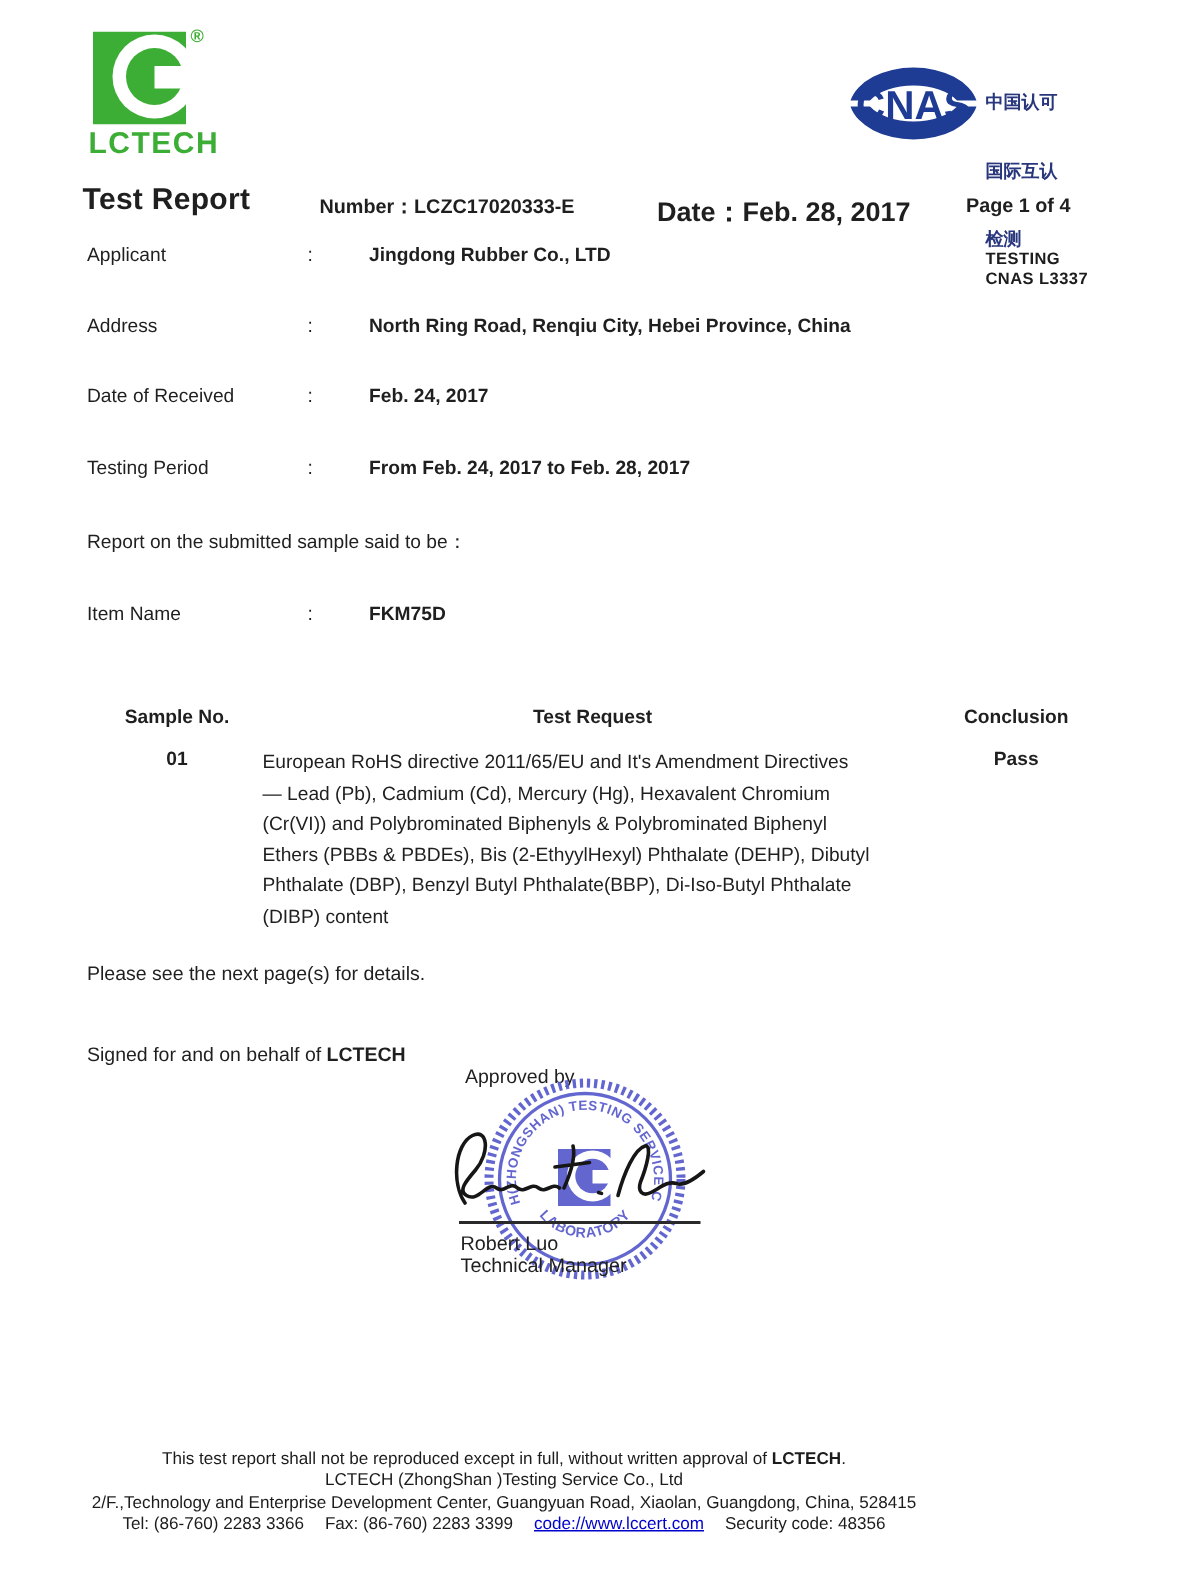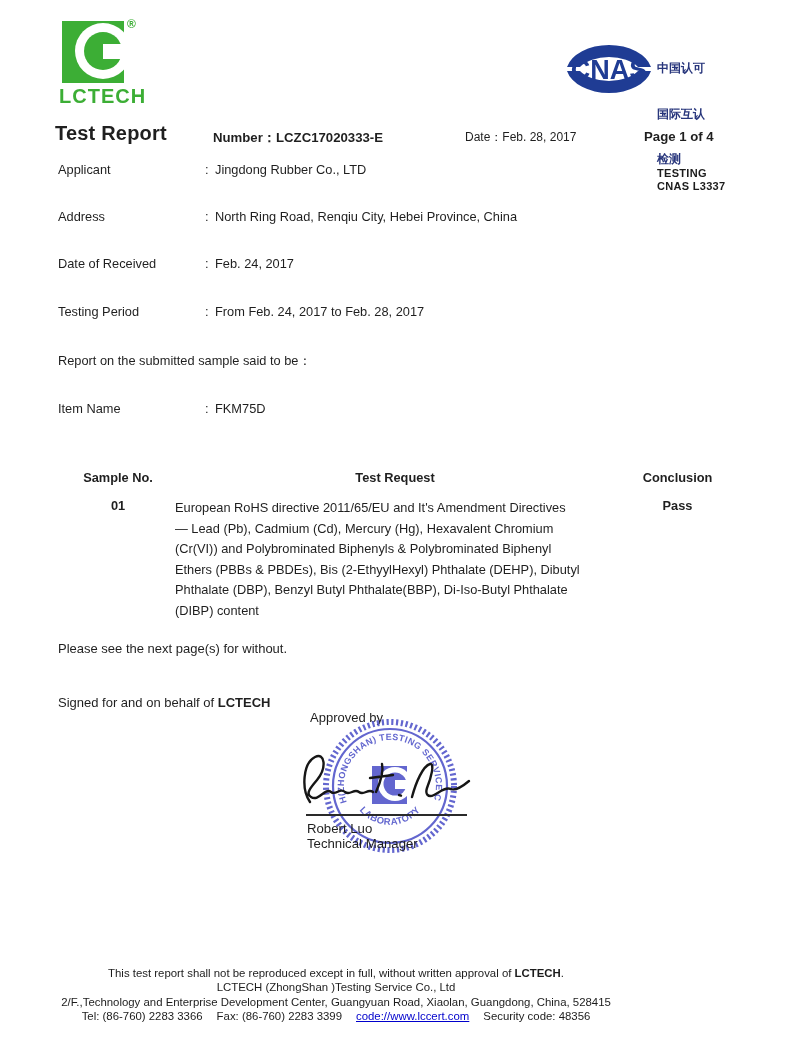--- a/index.html
+++ b/index.html
@@ -21,27 +21,27 @@
     display:flex; align-items:center; justify-content:center; }
   .ilac-text { font-size:13px; font-weight:bold; color:#2d51a3; background:rgba(255,255,255,0.75);
     padding:0 2px; letter-spacing:0.5px; }
   .acc-lines { left:657px; top:30px; line-height:13.6px; }
   .acc-lines .cn { font-size:12px; font-weight:bold; color:#28367c;margin-top:32px; }
   .acc-lines .en { font-size:11px; font-weight:bold; color:#1c1c1c; letter-spacing:0.3px; }
 
   
   .doc-title { left:55px; top:122px; font-size:20px; font-weight:bold; letter-spacing:0.2px; }
   .hdr-num   { left:213px; top:129px; font-size:13.2px; font-weight:bold; }
-  .hdr-date  { left:465px; top:129px; font-size:12px; font-weight:normal; }
+  .hdr-date  { left:438px; top:129px; font-size:18px; font-weight:bold; }
   .hdr-page  { left:644px; top:129px; font-size:13.2px; font-weight:bold; }
 
   
   .field-label { left:58px; width:145px; font-size:12.8px; }
   .field-colon { left:205px; font-size:12.8px; }
-  .field-value { left:215px; font-size:12.8px; }
+  .field-value { left:246px; font-size:12.8px;font-weight:bold; }
 
   .sample-note { left:58px; top:353px; font-size:12.8px; }
 
   
   .th-sample { left:68px;  top:470px; width:100px; text-align:center; font-size:12.8px; font-weight:bold; }
   .th-request{ left:300px; top:470px; width:190px; text-align:center; font-size:12.8px; font-weight:bold; }
   .th-concl  { left:630px; top:470px; width:95px;  text-align:center; font-size:12.8px; font-weight:bold; }
   .td-sample { left:68px;  top:498px; width:100px; text-align:center; font-size:12.8px; font-weight:bold; }
   .td-request{ left:175px; top:498px; width:462px; font-size:12.8px; line-height:20.5px; white-space:pre-line; }
   .td-concl  { left:630px; top:498px; width:95px;  text-align:center; font-size:12.8px; font-weight:bold; }
@@ -124,21 +124,21 @@
 
   <div class="abs td-sample">01</div>
   <div class="abs td-request">European RoHS directive 2011/65/EU and It's Amendment Directives
 — Lead (Pb), Cadmium (Cd), Mercury (Hg), Hexavalent Chromium
 (Cr(VI)) and Polybrominated Biphenyls &amp; Polybrominated Biphenyl
 Ethers (PBBs &amp; PBDEs), Bis (2-EthyylHexyl) Phthalate (DEHP), Dibutyl
 Phthalate (DBP), Benzyl Butyl Phthalate(BBP), Di-Iso-Butyl Phthalate
 (DIBP) content</div>
   <div class="abs td-concl">Pass</div>
 
-  <div class="abs please-see">Please see the next page(s) for without.</div>
+  <div class="abs please-see">Please see the next page(s) for details.</div>
   <div class="abs signed-for">
     <span>Signed for and on behalf of </span><span class="b">LCTECH</span>
   </div>
 
   <div class="abs approved-by">Approved by</div>
 
   <svg class="abs stamp-box" viewBox="0 0 140 140">
     <g opacity="0.92">
       <circle cx="70" cy="70" r="64" fill="none" stroke="#565acb" stroke-width="6" stroke-dasharray="2.2 2.6"></circle>
       <circle cx="70" cy="70" r="57" fill="none" stroke="#565acb" stroke-width="2.2"></circle>

